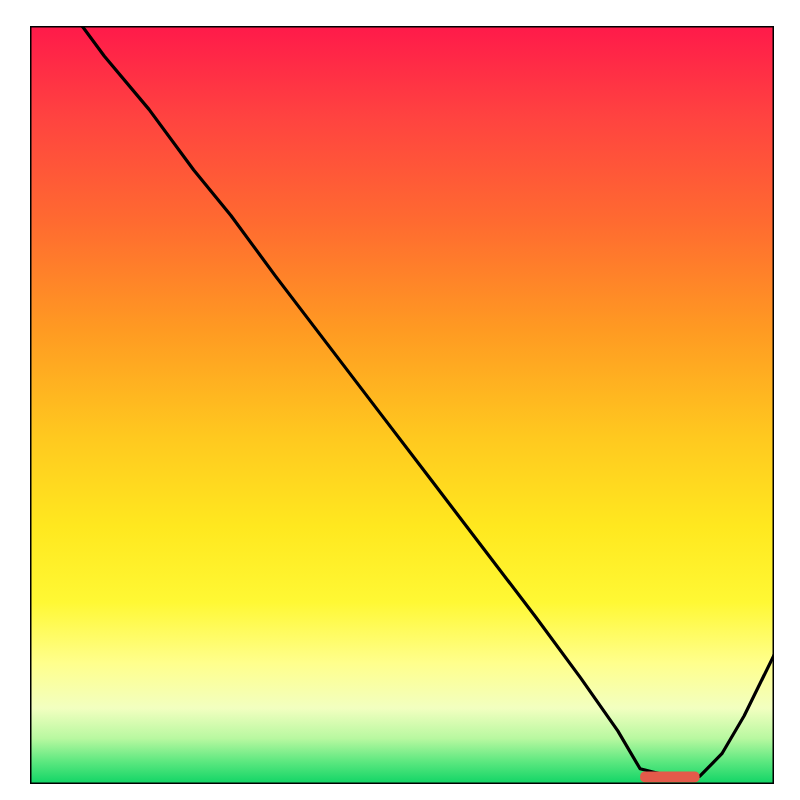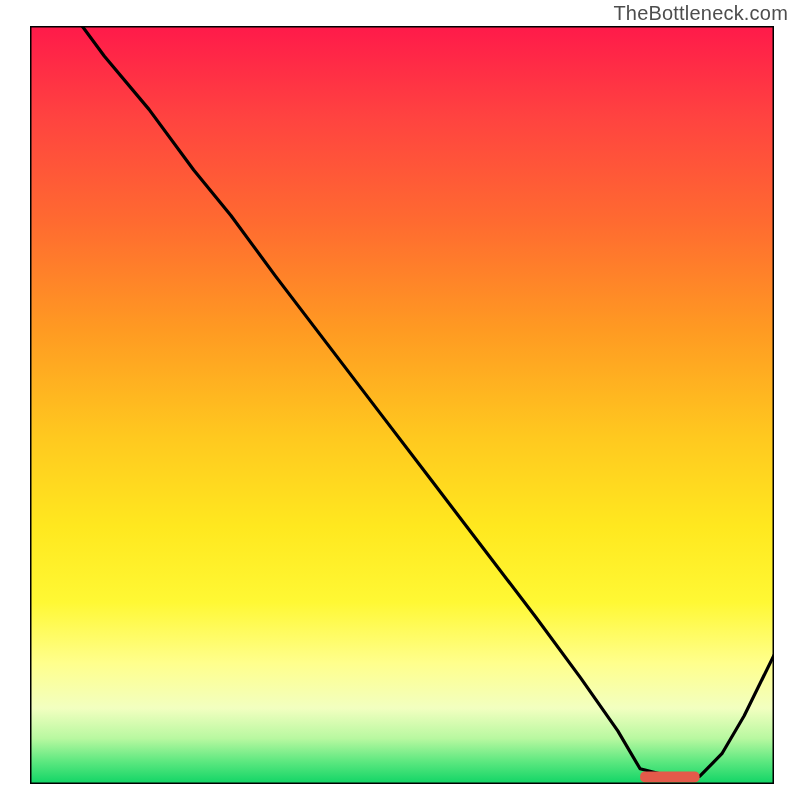--- a/index.html
+++ b/index.html
@@ -29,21 +29,20 @@
     position: absolute;
     top: 26px;
     left: 30px;
   }
 </style>
 </head>
 <body>
 
 <div class="wrap">
 
-  <div class="attrib">TheBottleneck.com</div>
 
   <svg class="plot" width="744" height="758" viewBox="0 0 744 758">
     <defs>
       <linearGradient id="bg" x1="0" y1="0" x2="0" y2="1">
         <stop offset="0%" stop-color="#ff1a4a"></stop>
         <stop offset="12%" stop-color="#ff4340"></stop>
         <stop offset="26%" stop-color="#ff6b30"></stop>
         <stop offset="40%" stop-color="#ff9a22"></stop>
         <stop offset="54%" stop-color="#ffc81f"></stop>
         <stop offset="66%" stop-color="#ffe81f"></stop>

